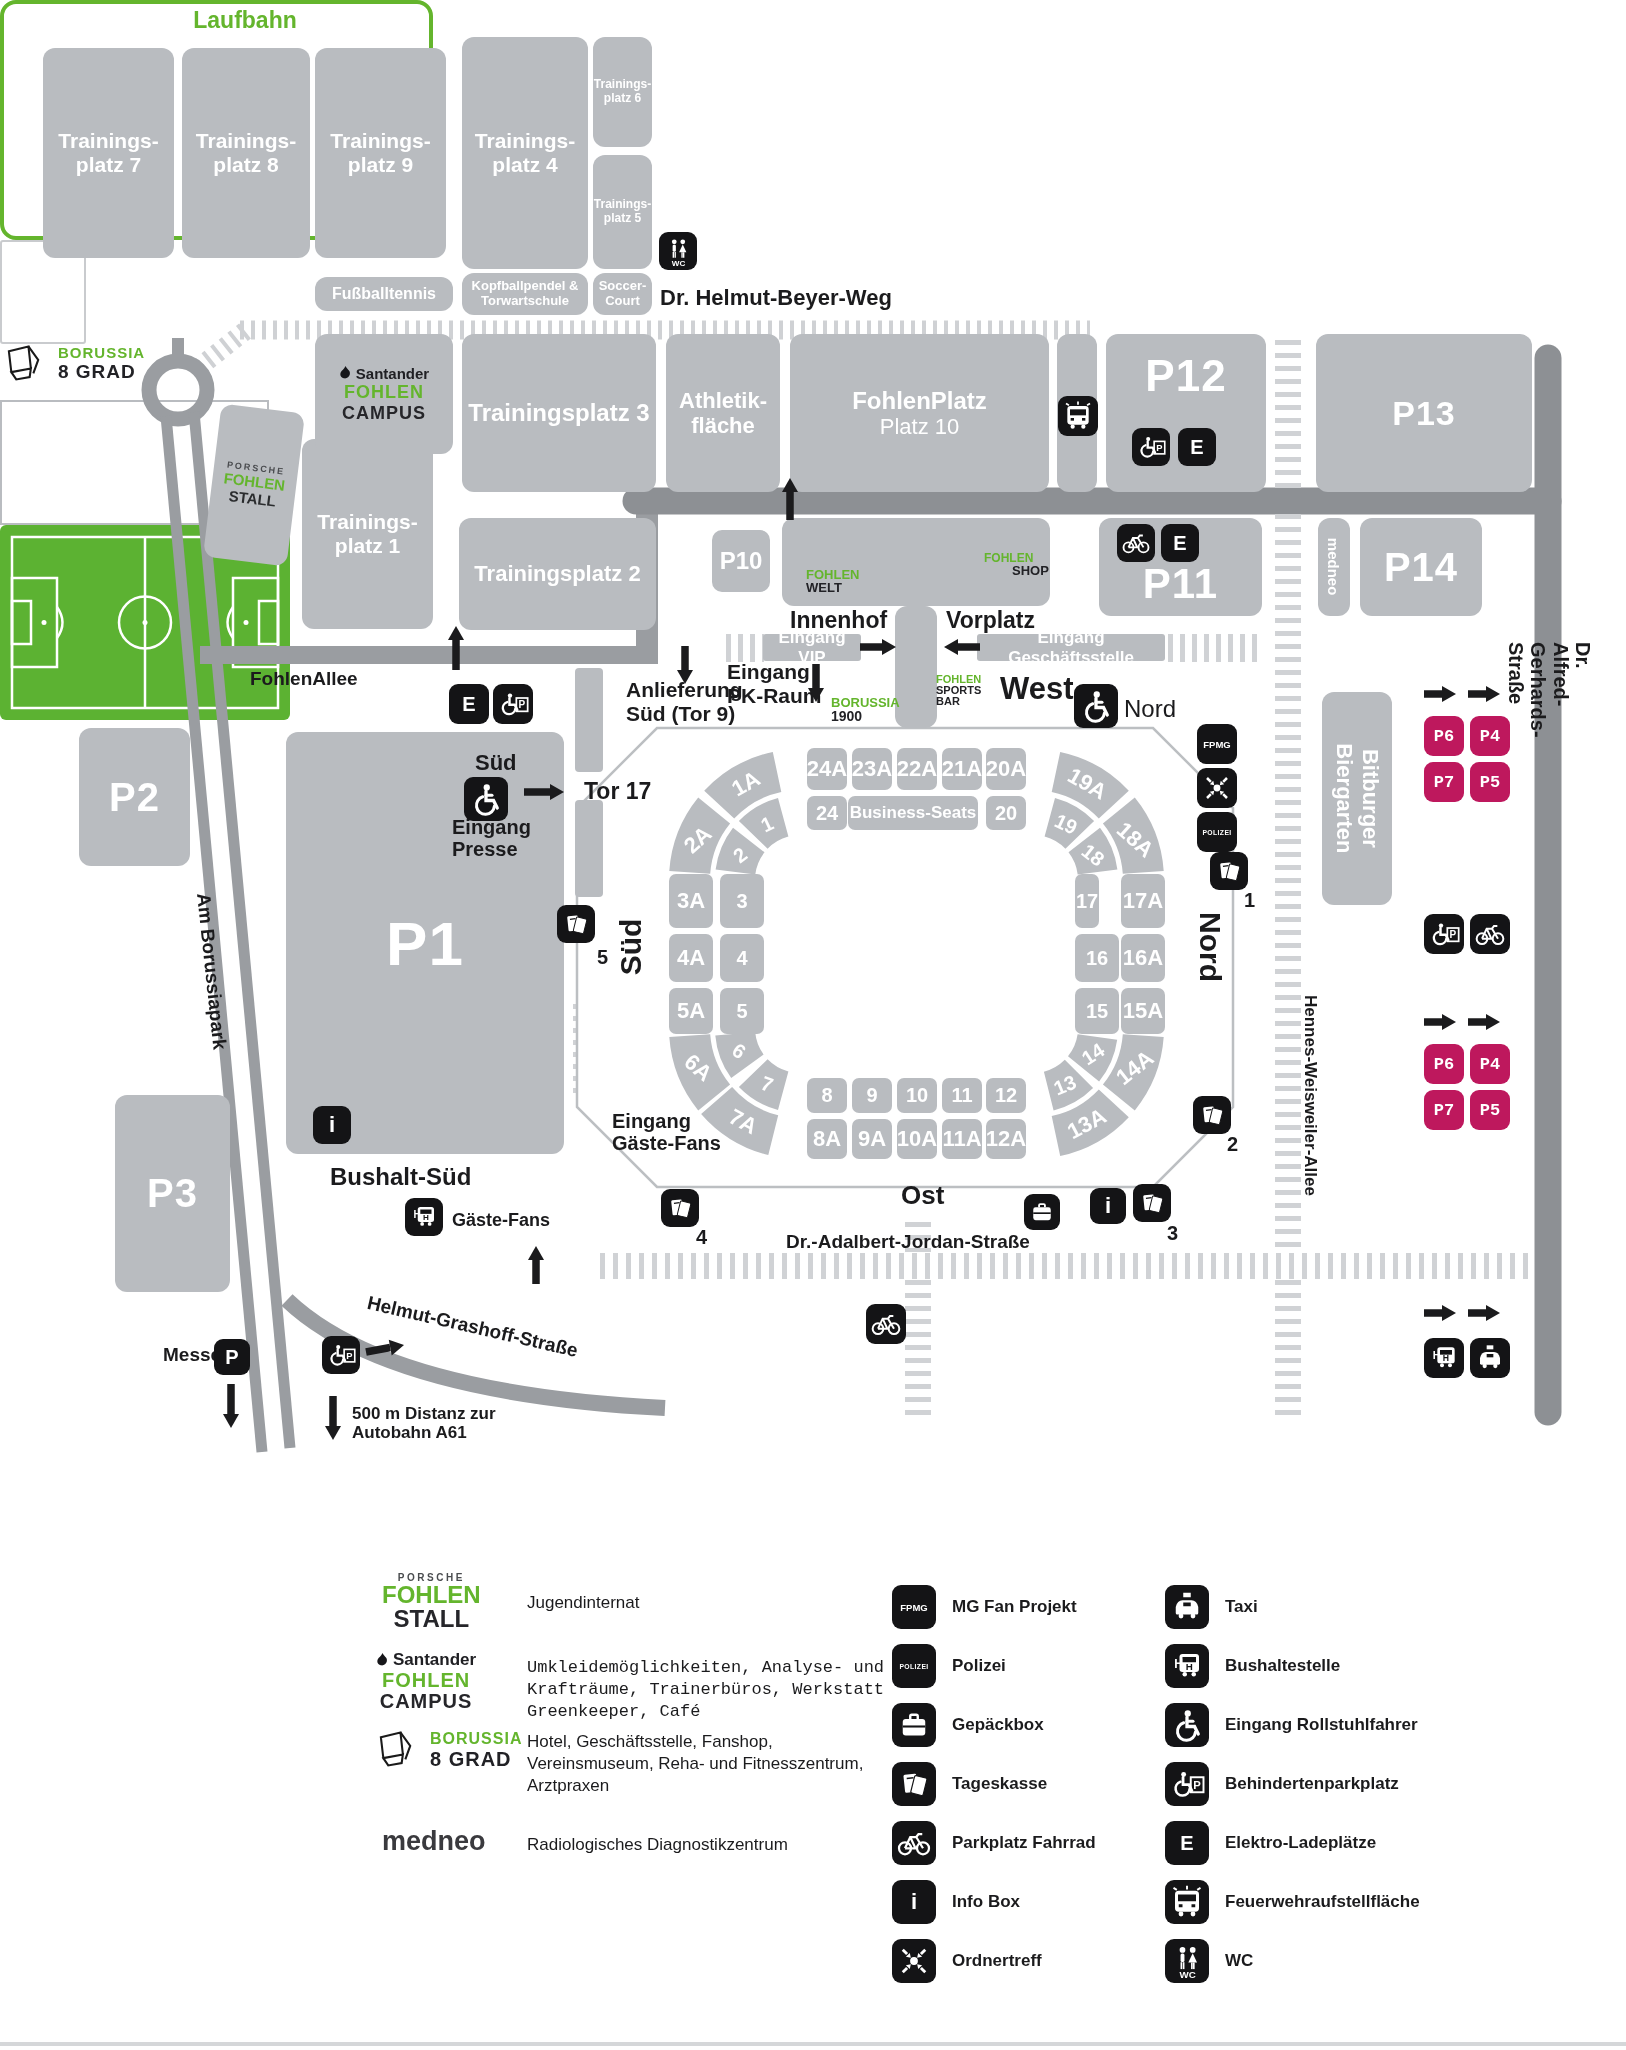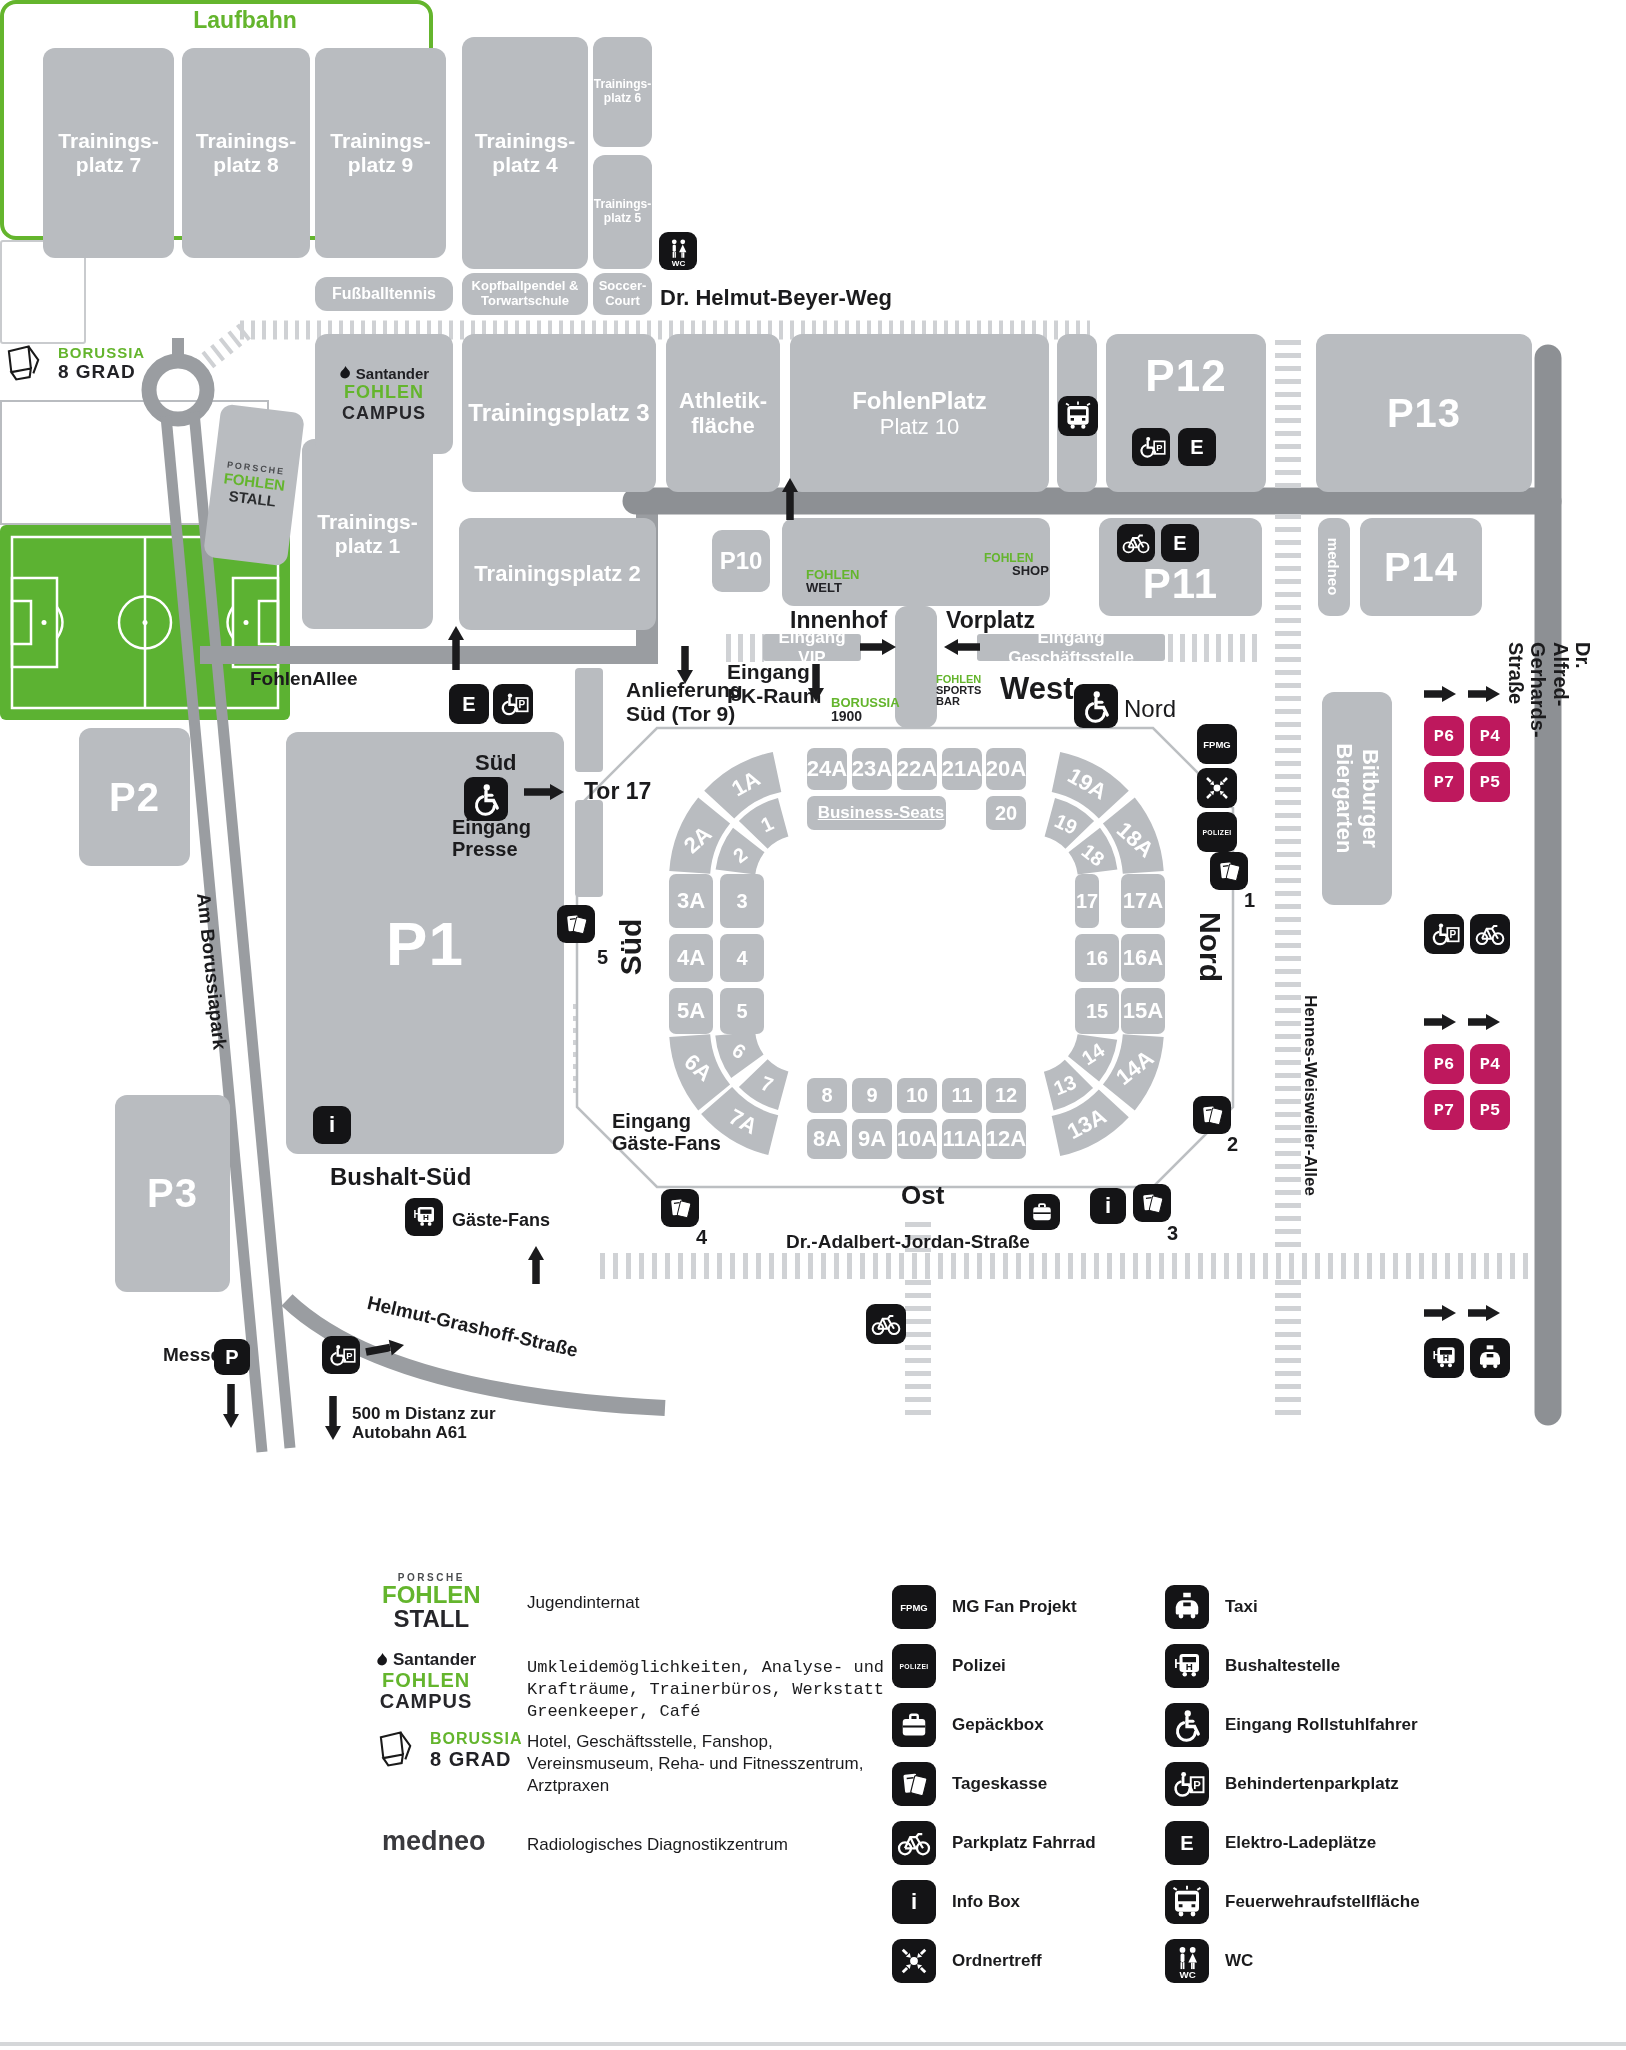--- a/index.html
+++ b/index.html
@@ -136,21 +136,21 @@
     <div class="lbl" style="left: 163px; top: 1344px; font-size: 19px; font-weight: 700;">Messe</div>
     <div class="lbl" style="left: 352px; top: 1404px; font-size: 17px; font-weight: 700;">500 m Distanz zur
 Autobahn A61</div>
     <div class="blk" style="left: 79px; top: 728px; width: 111px; height: 138px;"></div>
     <div class="plabel" style="left: 79px; top: 728px; width: 111px; height: 138px; font-size: 40px;">P2</div>
     <div class="blk" style="left: 286px; top: 732px; width: 278px; height: 422px;"></div>
     <div class="plabel" style="left: 286px; top: 732px; width: 278px; height: 422px; font-size: 62px;">P1</div>
     <div class="blk" style="left: 115px; top: 1095px; width: 115px; height: 197px;"></div>
     <div class="plabel" style="left: 115px; top: 1095px; width: 115px; height: 197px; font-size: 40px;">P3</div>
     <div class="blk" style="left: 1316px; top: 334px; width: 216px; height: 158px;"></div>
-    <div class="plabel" style="left: 1316px; top: 334px; width: 216px; height: 158px; font-size: 40px;">P13</div>
+    <div class="plabel" style="left: 1316px; top: 334px; width: 216px; height: 158px; font-size: 34px;">P13</div>
     <div class="blk" style="left: 1360px; top: 518px; width: 122px; height: 98px;"></div>
     <div class="plabel" style="left: 1360px; top: 518px; width: 122px; height: 98px; font-size: 40px;">P14</div>
     <div class="blk" style="left: 1106px; top: 334px; width: 160px; height: 158px;"></div>
     <div class="plabel" style="left: 1106px; top: 348px; width: 160px; height: 56px; font-size: 44px;">P12</div>
     <div class="blk" style="left: 1099px; top: 518px; width: 163px; height: 98px;"></div>
     <div class="plabel" style="left: 1099px; top: 556px; width: 163px; height: 56px; font-size: 42px;">P11</div>
     <div style="left: 700px; top: 518px; width: 82px; height: 100px; background: rgb(255, 255, 255); border: 2px solid rgb(201, 203, 206); border-radius: 3px;"></div>
     <div class="blk" style="left: 712px; top: 530px; width: 58px; height: 62px; font-size: 24px; font-weight: 800; border-radius: 10px;">P10</div>
     <div class="blk" style="left: 1057px; top: 334px; width: 40px; height: 158px;"></div>
     <div class="blk" style="left: 1318px; top: 518px; width: 32px; height: 98px;"><span style="transform: rotate(90deg); font-size: 15px; font-weight: 700; color: rgb(255, 255, 255);">medneo</span></div>
@@ -471,21 +471,21 @@
     <div class="badge" style="left: 1424px; top: 1044px; width: 40px; height: 40px;">P6</div>
     <div class="badge" style="left: 1470px; top: 1044px; width: 40px; height: 40px;">P4</div>
     <div class="badge" style="left: 1424px; top: 1090px; width: 40px; height: 40px;">P7</div>
     <div class="badge" style="left: 1470px; top: 1090px; width: 40px; height: 40px;">P5</div>
     <div class="sec" style="left: 807px; top: 748px; width: 40px; height: 42px; font-size: 22px;">24A</div>
     <div class="sec" style="left: 852px; top: 748px; width: 40px; height: 42px; font-size: 22px;">23A</div>
     <div class="sec" style="left: 897px; top: 748px; width: 40px; height: 42px; font-size: 22px;">22A</div>
     <div class="sec" style="left: 942px; top: 748px; width: 40px; height: 42px; font-size: 22px;">21A</div>
     <div class="sec" style="left: 986px; top: 748px; width: 40px; height: 42px; font-size: 22px;">20A</div>
     <div class="sec" style="left: 807px; top: 796px; width: 40px; height: 34px; font-size: 20px;">24</div>
-    <div class="sec" style="left: 816px; top: 796px; width: 130px; height: 34px; font-size: 17px; text-decoration: underline;">Business-Seats</div>
+    <div class="sec" style="left: 848px; top: 796px; width: 130px; height: 34px; font-size: 17px;">Business-Seats</div>
     <div class="sec" style="left: 986px; top: 796px; width: 40px; height: 34px; font-size: 20px;">20</div>
     <div class="sec" style="left: 807px; top: 1119px; width: 40px; height: 40px; font-size: 22px;">8A</div>
     <div class="sec" style="left: 852px; top: 1119px; width: 40px; height: 40px; font-size: 22px;">9A</div>
     <div class="sec" style="left: 897px; top: 1119px; width: 40px; height: 40px; font-size: 22px;">10A</div>
     <div class="sec" style="left: 942px; top: 1119px; width: 40px; height: 40px; font-size: 22px;">11A</div>
     <div class="sec" style="left: 986px; top: 1119px; width: 40px; height: 40px; font-size: 22px;">12A</div>
     <div class="sec" style="left: 807px; top: 1078px; width: 40px; height: 35px; font-size: 20px;">8</div>
     <div class="sec" style="left: 852px; top: 1078px; width: 40px; height: 35px; font-size: 20px;">9</div>
     <div class="sec" style="left: 897px; top: 1078px; width: 40px; height: 35px; font-size: 20px;">10</div>
     <div class="sec" style="left: 942px; top: 1078px; width: 40px; height: 35px; font-size: 20px;">11</div>

